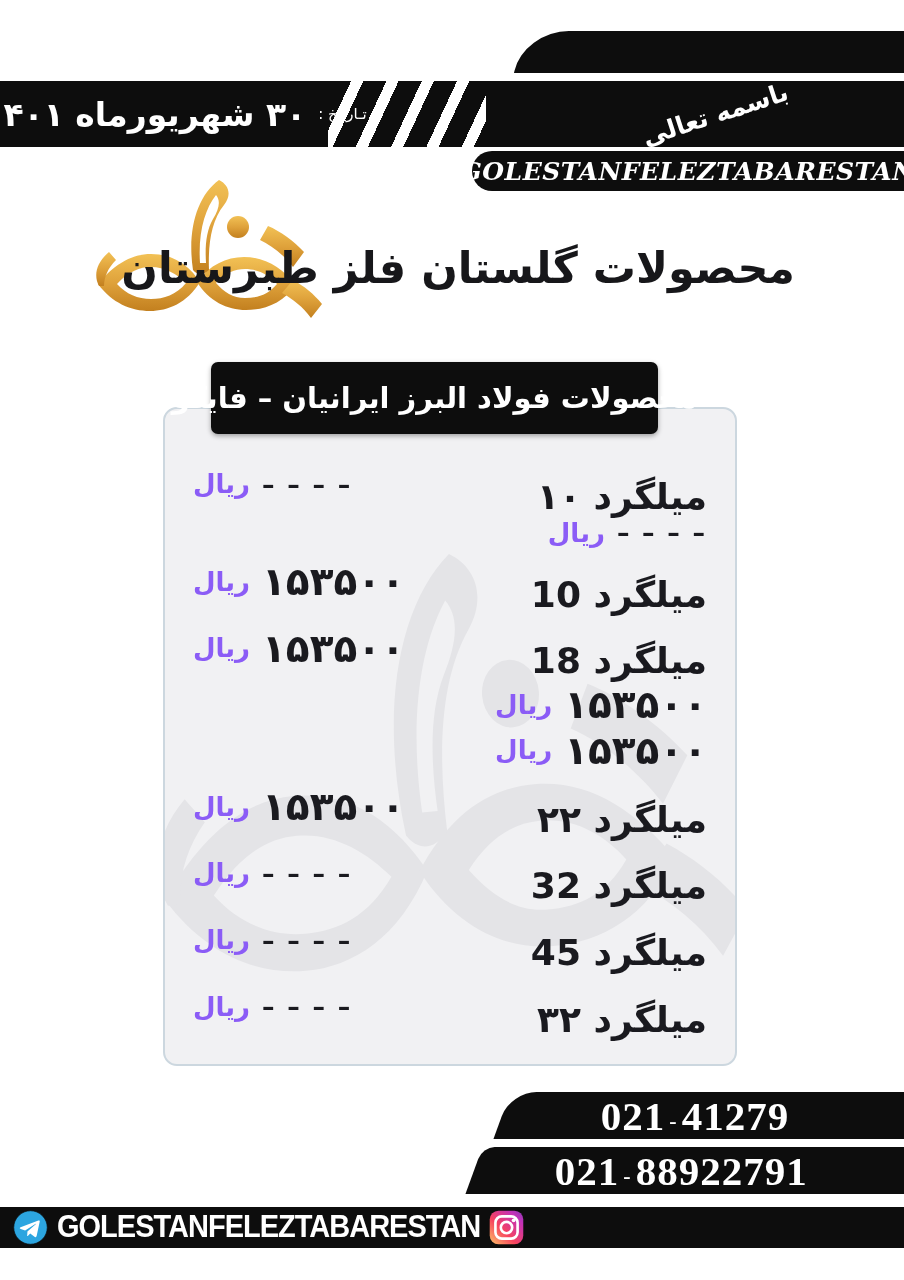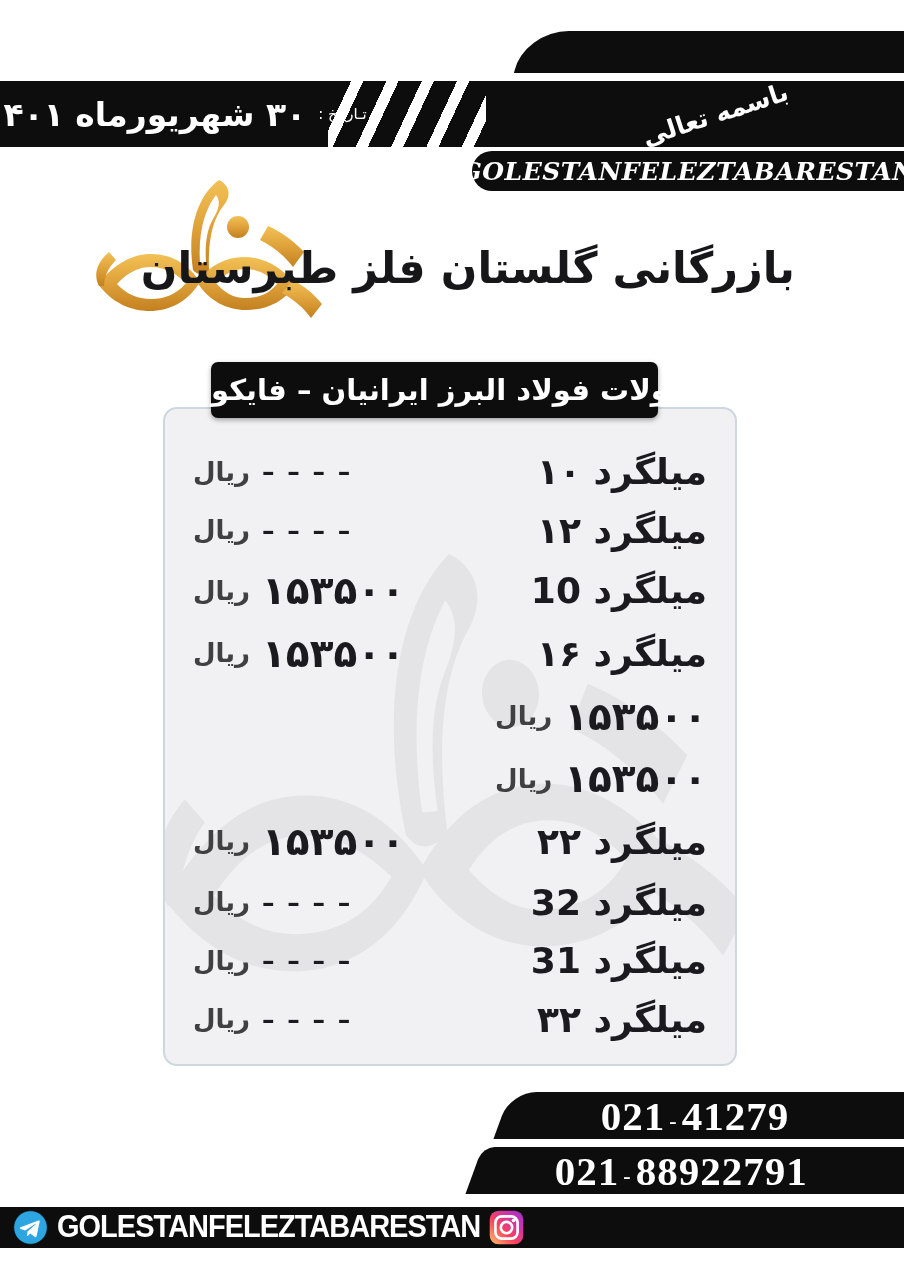--- a/index.html
+++ b/index.html
@@ -45,47 +45,47 @@
   }
   
   .logo{position:absolute;left:96px;top:178px;}
   .company-title{
     position:absolute;top:243px;left:315px;width:480px;
     direction:rtl;text-align:center;color:#17171a;
     font-size:43px;font-weight:bold;white-space:nowrap;
   }
   
   .banner{
-    position:absolute;top:362px;left:211px;width:447px;height:56px;
+    position:absolute;top:362px;left:211px;width:447px;height:72px;
     background:#0d0d0d;border-radius:7px;
-    display:flex;align-items:center;justify-content:flex-start;
+    display:flex;align-items:center;justify-content:center;
     box-shadow:0 2px 5px rgba(0,0,0,.35);z-index:3;
   }
   .banner span{color:#fff;font-size:29px;font-weight:bold;direction:rtl;white-space:nowrap;}
   
   .panel{
     position:absolute;top:407px;left:163px;width:574px;height:659px;
     background:#f1f1f3;border:2px solid #ccd7df;border-radius:14px;
     box-sizing:border-box;overflow:hidden;z-index:1;
   }
   .watermark{
     position:absolute;left:-15px;top:140px;transform:rotate(-5deg);
   }
   .rows{
     position:absolute;left:0;top:0;right:0;bottom:0;
     padding:42px 28px 24px;box-sizing:border-box;
     display:flex;flex-direction:column;justify-content:space-between;
     direction:rtl;z-index:2;
   }
   .row{display:flex;justify-content:space-between;align-items:center;}
-  .row-name{font-size:36px;font-weight:bold;color:#1a1a1f;white-space:nowrap;}
+  .row-name{font-size:36px;font-weight:bold;color:#1a1a1f;white-space:nowrap;margin-top:25px;}
   .row-price{display:flex;align-items:center;gap:12px;direction:rtl;white-space:nowrap;}
   .price-value{font-size:39px;font-weight:bold;color:#1a1a1f;}
   .row-price.empty .price-value{font-size:25px;font-weight:700;letter-spacing:2px;}
-  .price-unit{font-size:26px;font-weight:bold;color:#404040;}
+  .price-unit{font-size:26px;font-weight:bold;color:#8b5cf6;}
   
   .phone-bar{
     position:absolute;right:-40px;height:47px;background:#0d0d0d;
     transform:skewX(-20deg);display:flex;align-items:center;justify-content:center;
   }
   .phone-bar.p1{top:1092px;left:502px;border-radius:26px 0 0 0 / 24px 0 0 0;}
   .phone-bar.p2{top:1147px;left:474px;border-radius:12px 0 0 0;}
   .phone-inner{
     transform:skewX(20deg);color:#fff;
     font-family:"Liberation Serif",serif;font-weight:bold;font-size:41px;
@@ -134,54 +134,53 @@
       <path d="M101,104 C114,87 130,79 148,79 C169,79 186,90 200,107 C187,125 169,132 150,132 C131,132 113,123 101,104 Z M120,105 C129,95 139,91 149,91 C162,91 173,97 181,106 C172,117 161,120 149,120 C137,120 128,114 120,105 Z"></path>
       <path d="M197,102 C208,108 218,116 226,126 L215,140 C207,129 197,121 186,115 Z"></path>
       <path d="M97,92 C91,52 101,18 123,2 C133,7 136,17 128,27 C115,43 112,67 113,92 C107,98 101,97 97,92 Z M104,85 C102,54 109,31 120,17 C125,23 123,31 117,41 C110,53 109,69 110,85 Z"></path>
       <circle cx="142" cy="49" r="11"></circle>
       <path d="M172,48 C184,53 198,63 208,74 L197,89 C188,77 175,67 164,62 Z"></path>
     </g>
   </defs>
   <use href="#logoSym" fill="url(#goldGrad)"></use>
 </svg>
 
-<div class="company-title">بازرگانی گلستان فلز طبرستان</div>
+<div class="company-title">محصولات گلستان فلز طبرستان</div>
 
 <div class="banner">
   <span>محصولات فولاد البرز ایرانیان – فایکو</span>
 </div>
 
 <div class="panel">
   <svg class="watermark" width="590" height="455" viewBox="0 0 228 148" preserveAspectRatio="none">
     <use href="#logoSym" fill="#e4e4e7"></use>
   </svg>
   <div class="rows">
     <div class="row">
       <span class="row-name">میلگرد ۱۰</span>
       <span class="row-price empty">
           <span class="price-value">– – – –</span>
           <span class="price-unit">ریال</span>
         </span>
     </div>
     <div class="row">
-      <span class="row-name">میلگرد ۱۲</span>
       <span class="row-price empty">
           <span class="price-value">– – – –</span>
           <span class="price-unit">ریال</span>
         </span>
     </div>
     <div class="row">
       <span class="row-name">میلگرد 10</span>
       <span class="row-price">
           <span class="price-value">۱۵۳۵۰۰</span>
           <span class="price-unit">ریال</span>
         </span>
     </div>
     <div class="row">
-      <span class="row-name">میلگرد ۱۶</span>
+      <span class="row-name">میلگرد 18</span>
       <span class="row-price">
           <span class="price-value">۱۵۳۵۰۰</span>
           <span class="price-unit">ریال</span>
         </span>
     </div>
     <div class="row">
       <span class="row-price">
           <span class="price-value">۱۵۳۵۰۰</span>
           <span class="price-unit">ریال</span>
         </span>
@@ -200,21 +199,21 @@
         </span>
     </div>
     <div class="row">
       <span class="row-name">میلگرد 32</span>
       <span class="row-price empty">
           <span class="price-value">– – – –</span>
           <span class="price-unit">ریال</span>
         </span>
     </div>
     <div class="row">
-      <span class="row-name">میلگرد 31</span>
+      <span class="row-name">میلگرد 45</span>
       <span class="row-price empty">
           <span class="price-value">– – – –</span>
           <span class="price-unit">ریال</span>
         </span>
     </div>
     <div class="row">
       <span class="row-name">میلگرد ۳۲</span>
       <span class="row-price empty">
           <span class="price-value">– – – –</span>
           <span class="price-unit">ریال</span>

